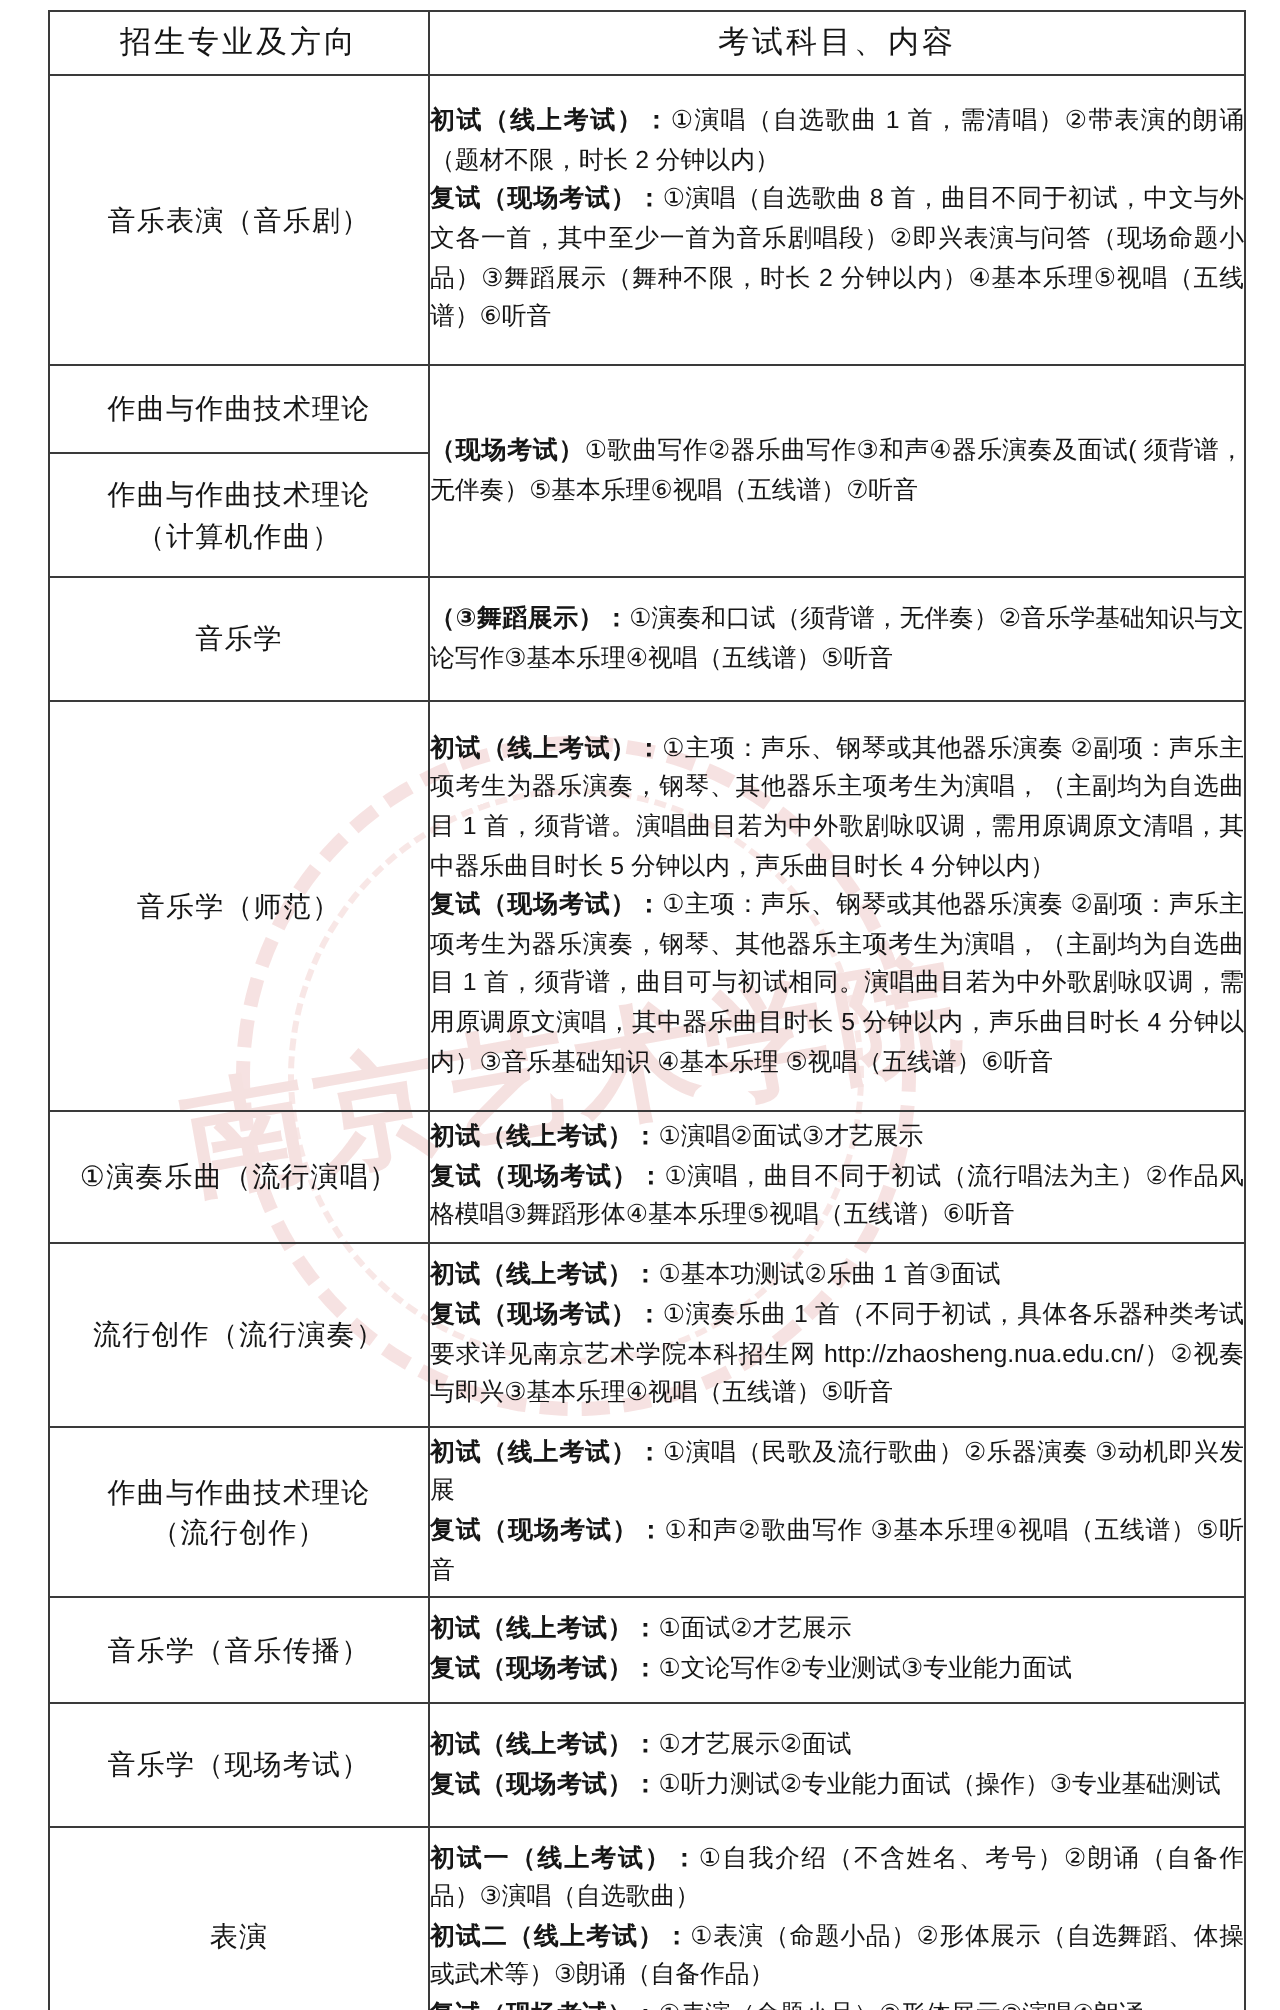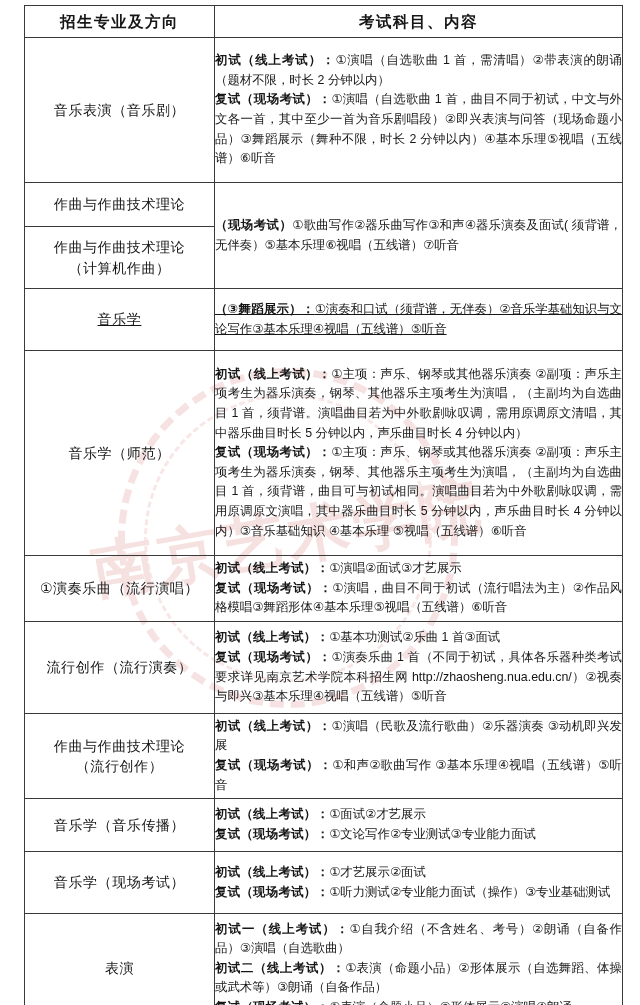--- a/index.html
+++ b/index.html
@@ -79,21 +79,21 @@
   .exam-table th, .exam-table td {
     vertical-align: middle;
     padding: 0;
   }
   col.c-major { width: 190px; }
   col.c-content { width: 408px; }
 
   .hdr-cell {
     text-align: center;
     font-size: 15.5px;
-    font-weight: bold;
+    font-weight: normal;
     letter-spacing: 1.5px;
     height: 31px;
     line-height: 31px;
     font-family: "Liberation Sans", "DejaVu Sans", sans-serif;
   }
 
   .major-cell {
     text-align: center;
     font-size: 14px;
     letter-spacing: 0.6px;
@@ -141,38 +141,38 @@
         <th class="hdr-cell">考试科目、内容</th>
       </tr>
     </thead>
     <tbody id="table-body">
         <tr style="height: 145px;">
           <td class="major-cell">
             <span class="sub">音乐表演（音乐剧）</span>
           </td>
           <td class="content-cell">
             <p><span class="lbl">初试（线上考试）：</span><span>①演唱（自选歌曲 1 首，需清唱）②带表演的朗诵（题材不限，时长 2 分钟以内）</span></p>
-            <p><span class="lbl">复试（现场考试）：</span><span>①演唱（自选歌曲 1 首，曲目不同于初试，中文与外文各一首，其中至少一首为音乐剧唱段）②即兴表演与问答（现场命题小品）③舞蹈展示（舞种不限，时长 2 分钟以内）④基本乐理⑤视唱（五线谱）⑥听音</span></p>
+            <p><span class="lbl">复试（现场考试）：</span><span>①演唱（自选歌曲 8 首，曲目不同于初试，中文与外文各一首，其中至少一首为音乐剧唱段）②即兴表演与问答（现场命题小品）③舞蹈展示（舞种不限，时长 2 分钟以内）④基本乐理⑤视唱（五线谱）⑥听音</span></p>
           </td>
         </tr>
         <tr style="height: 44px;">
           <td class="major-cell">
             <span class="sub">作曲与作曲技术理论</span>
           </td>
           <td class="content-cell" rowspan="2">
             <p><span class="lbl">（现场考试）</span><span>①歌曲写作②器乐曲写作③和声④器乐演奏及面试( 须背谱，无伴奏）⑤基本乐理⑥视唱（五线谱）⑦听音</span></p>
           </td>
         </tr>
         <tr style="height: 62px;">
           <td class="major-cell">
             <span class="sub">作曲与作曲技术理论</span>
             <span class="sub">（计算机作曲）</span>
           </td>
         </tr>
-        <tr style="height: 62px; text-decoration: underline;">
+        <tr style="height: 62px;">
           <td class="major-cell">
             <span class="sub">音乐学</span>
           </td>
           <td class="content-cell">
             <p><span class="lbl">（③舞蹈展示）：</span><span>①演奏和口试（须背谱，无伴奏）②音乐学基础知识与文论写作③基本乐理④视唱（五线谱）⑤听音</span></p>
           </td>
         </tr>
         <tr style="height: 205px;">
           <td class="major-cell">
             <span class="sub">音乐学（师范）</span>

